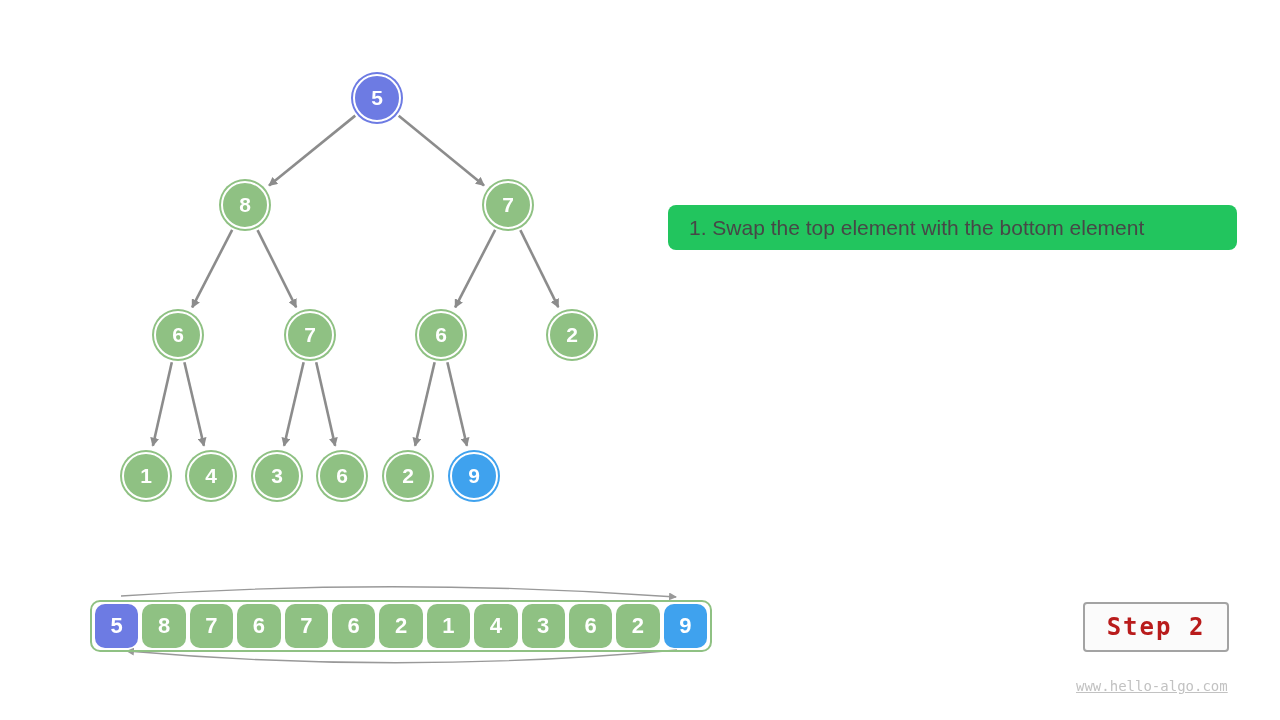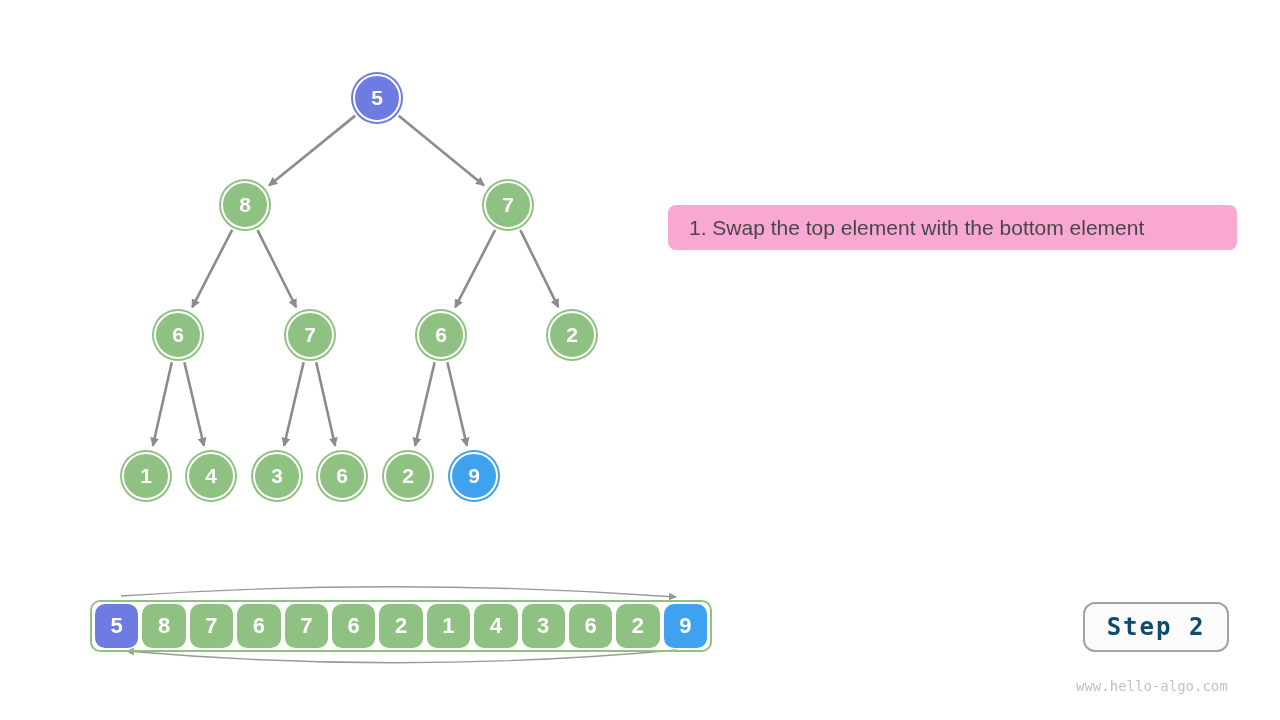--- a/index.html
+++ b/index.html
@@ -39,39 +39,39 @@
   .array-cell.v-purple { box-shadow: none; }
   .array-cell.v-blue   { box-shadow: none; }
 
   
   .title {
     position: absolute; left: 689px; top: 166px;
     font-size: 24px; font-weight: bold; color: #3a3a3a;
   }
   .note-box {
     position: absolute; left: 668px; top: 205px; width: 569px; height: 45px;
-    background: #f9a8d4; border-radius: 8px;
+    background: #22c55e; border-radius: 8px;
     display: flex; align-items: center;
     padding-left: 21px; box-sizing: border-box;
     font-size: 21px; color: #474747;
   }
 
   
   .step-badge {
     position: absolute; left: 1083px; top: 602px; width: 146px; height: 50px;
-    background: #fbfbfb; border: 2px solid #a3a3a3; border-radius: 12px;
+    background: #fbfbfb; border: 2px solid #a3a3a3; border-radius: 4px;
     box-sizing: border-box;
     display: flex; align-items: center; justify-content: center;
     font-family: "DejaVu Sans Mono", monospace;
-    font-size: 24px; font-weight: bold; color: #0c4a6e; letter-spacing: 2px;
+    font-size: 24px; font-weight: bold; color: #b91c1c; letter-spacing: 2px;
   }
   .watermark {
     position: absolute; left: 1076px; top: 678px;
     font-family: "DejaVu Sans Mono", monospace;
-    font-size: 14px; color: #c2c2c2;
+    font-size: 14px; color: #c2c2c2; text-decoration: underline;
   }
 </style>
 </head>
 <body>
 
 <div id="stage">
 
   <svg class="overlay">
     <defs>
       <marker id="arrow-tree" markerWidth="9" markerHeight="9" refX="8" refY="4.5" orient="auto" markerUnits="userSpaceOnUse">

